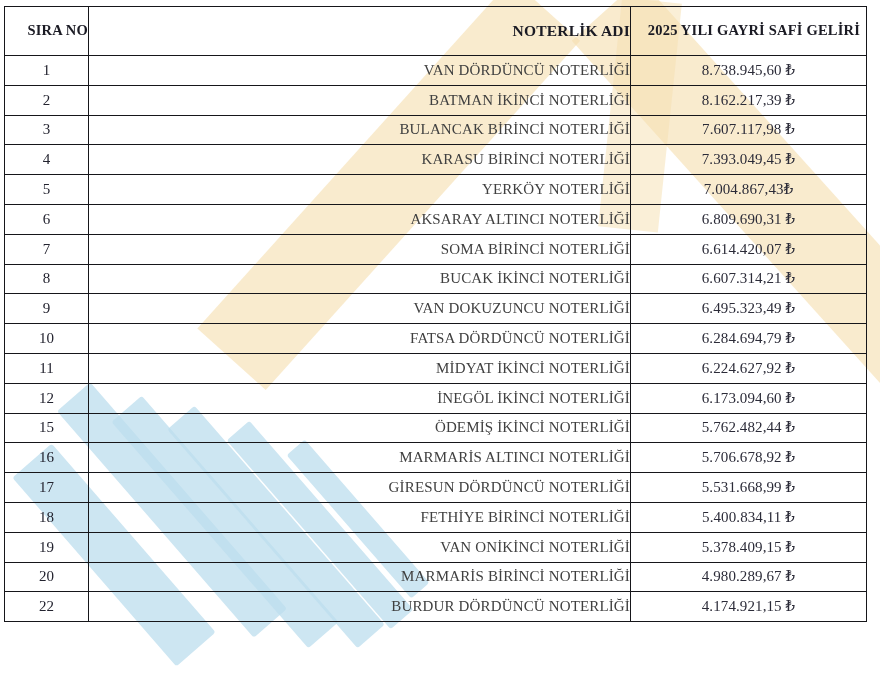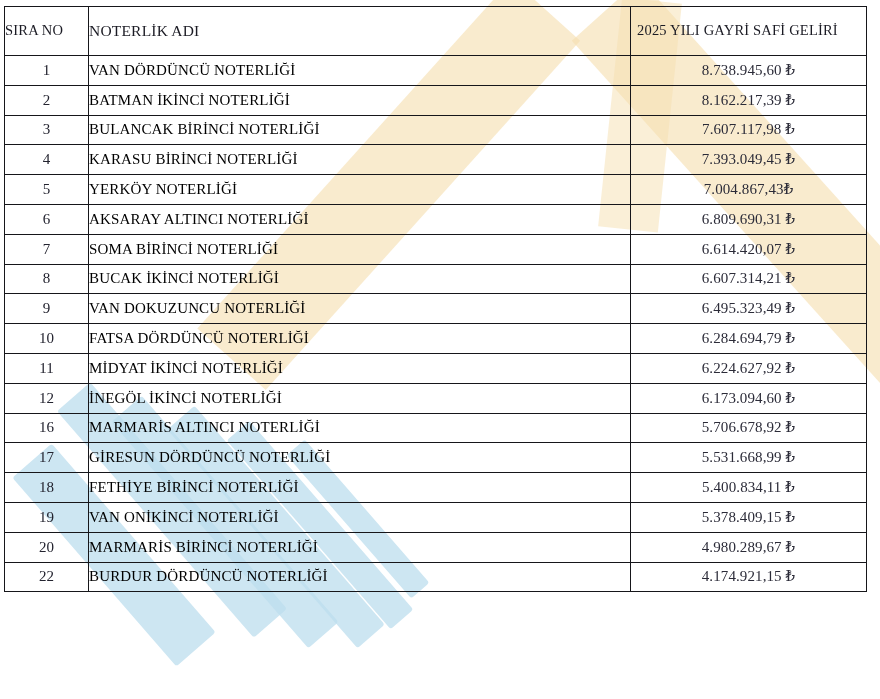--- a/index.html
+++ b/index.html
@@ -101,24 +101,24 @@
   col.c-val  { width: 236px; }
 
   th, td {
     border: 1.6px solid #16161a;
     padding: 0;
     background: transparent;
   }
   thead th {
     height: 48px;
     font-size: 15.5px;
-    font-weight: 400;
+    font-weight: 700;
     letter-spacing: .2px;
     color: #1b1b24;
-    text-align: left;
+    text-align: right;
     vertical-align: middle;
     line-height: 1.22;
   }
   thead th.th-no   { font-size: 14.5px; }
   thead th.th-val  { font-size: 14.5px; padding: 0 6px; }
 
   tbody tr { height: 28.8px; }
   tbody td {
     height: 28.8px;
     font-size: 15px;
@@ -126,23 +126,23 @@
     vertical-align: middle;
     line-height: 1;
     white-space: nowrap;
   }
   td.cell-no {
     text-align: center;
     font-size: 15px;
     color: #23232f;
   }
   td.cell-name {
-    text-align: left;
+    text-align: right;
     letter-spacing: .15px;
-    color: #000000;
+    color: #404040;
   }
   td.cell-val {
     text-align: center;
     color: #2b2b38;
     letter-spacing: .1px;
   }
 </style>
 </head>
 <body>
 
@@ -230,20 +230,25 @@
           <td class="cell-no">11</td>
           <td class="cell-name">MİDYAT İKİNCİ NOTERLİĞİ</td>
           <td class="cell-val">6.224.627,92 ₺</td>
         </tr>
         <tr>
           <td class="cell-no">12</td>
           <td class="cell-name">İNEGÖL İKİNCİ NOTERLİĞİ</td>
           <td class="cell-val">6.173.094,60 ₺</td>
         </tr>
         <tr>
+          <td class="cell-no">15</td>
+          <td class="cell-name">ÖDEMİŞ İKİNCİ NOTERLİĞİ</td>
+          <td class="cell-val">5.762.482,44 ₺</td>
+        </tr>
+        <tr>
           <td class="cell-no">16</td>
           <td class="cell-name">MARMARİS ALTINCI NOTERLİĞİ</td>
           <td class="cell-val">5.706.678,92 ₺</td>
         </tr>
         <tr>
           <td class="cell-no">17</td>
           <td class="cell-name">GİRESUN DÖRDÜNCÜ NOTERLİĞİ</td>
           <td class="cell-val">5.531.668,99 ₺</td>
         </tr>
         <tr>

